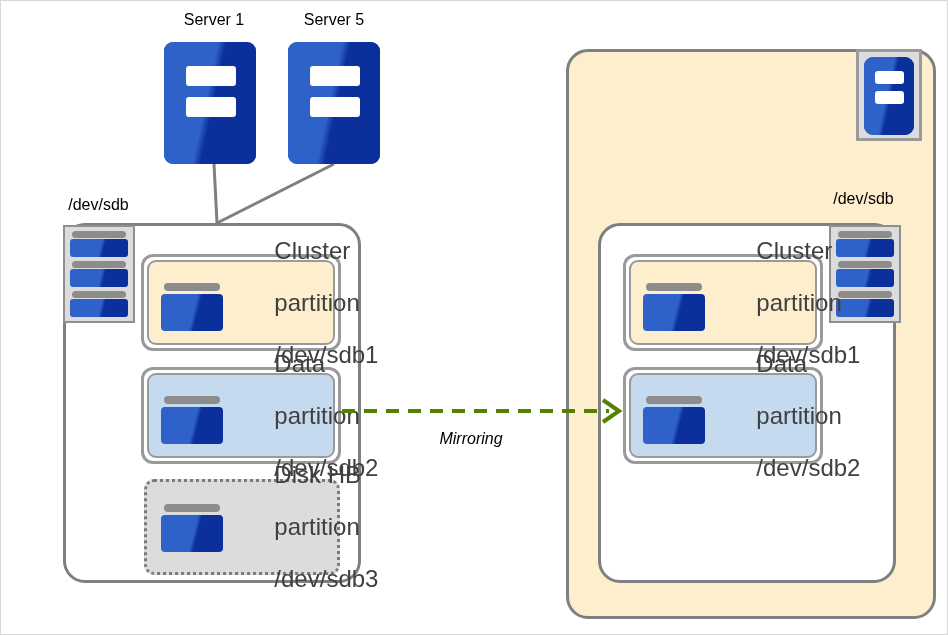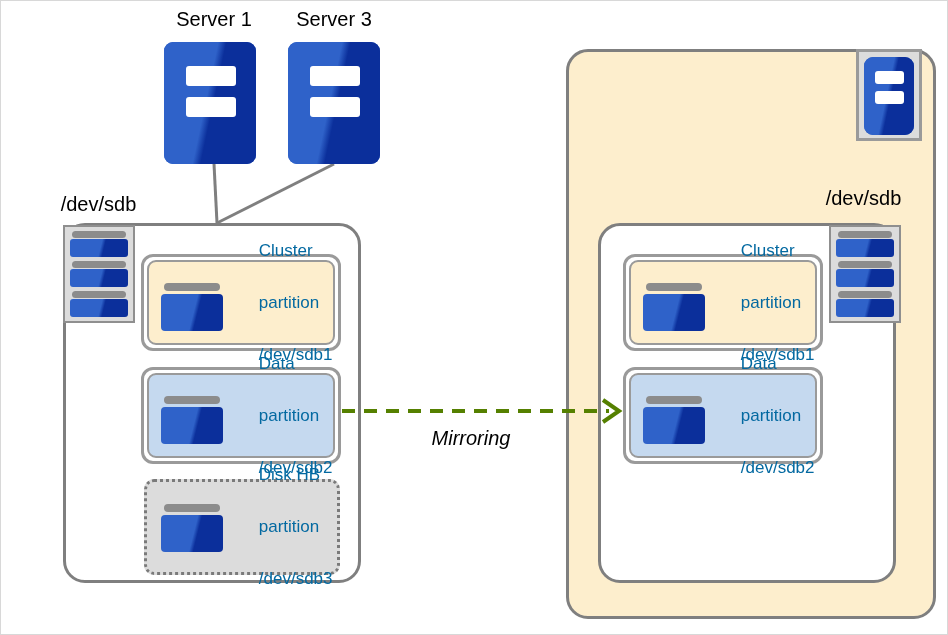--- a/index.html
+++ b/index.html
@@ -17,21 +17,21 @@
     background: #ffffff;
     border: 1px solid #d8d8d8;
     box-sizing: border-box;
     overflow: hidden;
   }
 
   
   .lbl {
     position: absolute;
     color: #000000;
-    font-size: 20px;
+    font-size: 16px;
     line-height: 25px;
     white-space: pre;
     text-align: center;
   }
 
   
   .server-icon {
     position: absolute;
     border-radius: 9px;
     overflow: hidden;
@@ -148,23 +148,23 @@
     border: none;
     background: transparent;
     border-radius: 0;
   }
 
   .part .ptext {
     position: absolute;
     left: 72px;
     top: 50%;
     transform: translateY(-50%);
-    font-size: 17px;
+    font-size: 24px;
     line-height: 26px;
-    color: #0369a1;
+    color: #404040;
     white-space: pre;
   }
 
   
   .link-svg, .arrow-svg {
     position: absolute;
     left: 0; top: 0;
     width: 948px;
     height: 635px;
     pointer-events: none;
@@ -187,21 +187,21 @@
     <line x1="333" y1="163" x2="216" y2="222" stroke="#7f7f7f" stroke-width="3"></line>
   </svg>
 
   <div class="lbl" style="left:163px; top:6px; width:100px;">Server 1</div>
   <div class="server-icon" style="left:163px; top:41px; width:92px; height:122px;">
     <div class="shade"></div>
     <div class="bar" style="left:22px; top:24px; width:50px; height:20px;"></div>
     <div class="bar" style="left:22px; top:55px; width:50px; height:20px;"></div>
   </div>
 
-  <div class="lbl" style="left:283px; top:6px; width:100px;">Server 3</div>
+  <div class="lbl" style="left:283px; top:6px; width:100px;">Server 5</div>
   <div class="server-icon" style="left:287px; top:41px; width:92px; height:122px;">
     <div class="shade"></div>
     <div class="bar" style="left:22px; top:24px; width:50px; height:20px;"></div>
     <div class="bar" style="left:22px; top:55px; width:50px; height:20px;"></div>
   </div>
 
   <div class="lbl" style="left:20px; top:191px; width:155px;">/dev/sdb</div>
 
   <div class="disk-frame" style="left:62px; top:222px; width:298px; height:360px;"></div>
 

